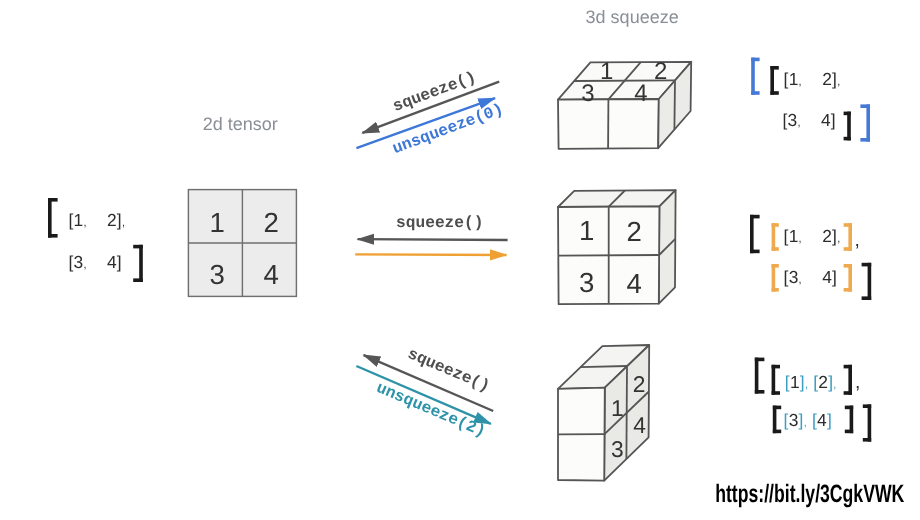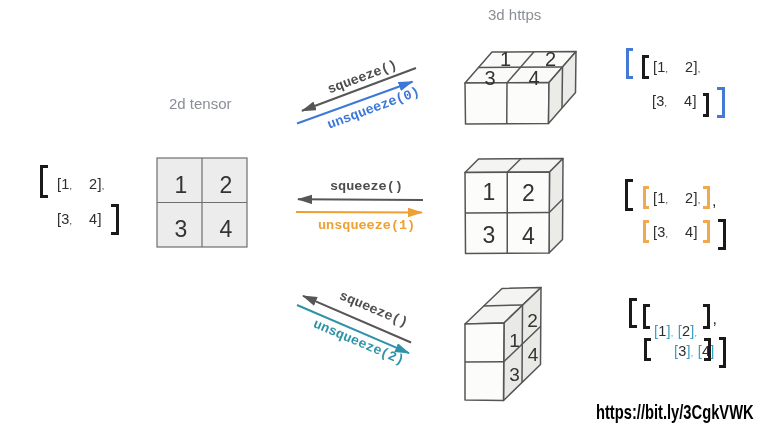--- a/index.html
+++ b/index.html
@@ -11,21 +11,21 @@
   .nt{position:absolute;font-weight:normal;font-size:14.5px;color:#2d2d2d;white-space:nowrap;
       letter-spacing:0.2px;}
   .nt .c{font-size:9px;}
   .br{position:absolute;box-sizing:border-box;}
   .url{position:absolute;left:596px;top:400px;font-weight:bold;font-size:21px;color:#000;transform:scaleX(0.70);transform-origin:left top;white-space:nowrap;}
 </style>
 </head>
 <body>
 <div id="page">
   <div class="lbl" style="left:169px;top:95px;">2d tensor</div>
-  <div class="lbl" style="left:488px;top:6px;">3d https</div>
+  <div class="lbl" style="left:488px;top:6px;">3d squeeze</div>
 
   <div class="br" style="left:40px;top:164.5px;width:7.5px;height:33px;border:3px solid #1a1a1a;border-right:none;"></div>
   <div class="nt" style="left:57px;top:176px;">[1<span class="c">,</span>&nbsp;&nbsp;&nbsp;&nbsp;2]<span class="c">,</span></div>
   <div class="nt" style="left:57px;top:210.5px;">[3<span class="c">,</span>&nbsp;&nbsp;&nbsp;&nbsp;4]</div>
   <div class="br" style="left:111px;top:204px;width:8px;height:31px;border:3px solid #1a1a1a;border-left:none;"></div>
 
   <div class="br" style="left:625.5px;top:47.5px;width:7.5px;height:31px;border:3px solid #4479d4;border-right:none;"></div>
   <div class="br" style="left:642px;top:54.5px;width:6.5px;height:24px;border:3px solid #1a1a1a;border-right:none;"></div>
   <div class="nt" style="left:653px;top:58.5px;">[1<span class="c">,</span>&nbsp;&nbsp;&nbsp;&nbsp;2]<span class="c">,</span></div>
   <div class="nt" style="left:652px;top:93px;">[3<span class="c">,</span>&nbsp;&nbsp;&nbsp;&nbsp;4]</div>
@@ -37,32 +37,31 @@
   <div class="nt" style="left:653px;top:189.5px;">[1<span class="c">,</span>&nbsp;&nbsp;&nbsp;&nbsp;2]<span class="c">,</span></div>
   <div class="br" style="left:703px;top:186px;width:6.5px;height:23px;border:3px solid #efa94f;border-left:none;"></div>
   <div class="nt" style="left:712px;top:192px;font-size:16px;">,</div>
   <div class="br" style="left:642.5px;top:220px;width:6.5px;height:23px;border:3px solid #efa94f;border-right:none;"></div>
   <div class="nt" style="left:653px;top:223.5px;">[3<span class="c">,</span>&nbsp;&nbsp;&nbsp;&nbsp;4]</div>
   <div class="br" style="left:703px;top:220px;width:6.5px;height:23px;border:3px solid #efa94f;border-left:none;"></div>
   <div class="br" style="left:718px;top:218.5px;width:7.5px;height:31.5px;border:3px solid #1a1a1a;border-left:none;"></div>
 
   <div class="br" style="left:629px;top:298px;width:7.5px;height:30px;border:3px solid #1a1a1a;border-right:none;"></div>
   <div class="br" style="left:643px;top:303.5px;width:6.5px;height:25px;border:3px solid #1a1a1a;border-right:none;"></div>
-  <div class="nt" style="left:654px;top:323px;"><span style="color:#3b9dbf;">[</span>1<span style="color:#3b9dbf;">]</span><span class="c" style="color:#3b9dbf;">,</span>&nbsp;<span style="color:#3b9dbf;">[</span>2<span style="color:#3b9dbf;">]</span><span class="c" style="color:#3b9dbf;">,</span></div>
+  <div class="nt" style="left:654px;top:311px;"><span style="color:#3b9dbf;">[</span>1<span style="color:#3b9dbf;">]</span><span class="c" style="color:#3b9dbf;">,</span>&nbsp;<span style="color:#3b9dbf;">[</span>2<span style="color:#3b9dbf;">]</span><span class="c" style="color:#3b9dbf;">,</span></div>
   <div class="br" style="left:703px;top:303.5px;width:6.5px;height:25px;border:3px solid #1a1a1a;border-left:none;"></div>
   <div class="nt" style="left:712.5px;top:310px;font-size:16px;">,</div>
   <div class="br" style="left:644px;top:337.5px;width:6.5px;height:23.5px;border:3px solid #1a1a1a;border-right:none;"></div>
-  <div class="nt" style="left:674px;top:342.5px;"><span style="color:#3b9dbf;">[</span>3<span style="color:#3b9dbf;">]</span><span class="c" style="color:#3b9dbf;">,</span>&nbsp;<span style="color:#3b9dbf;">[</span>4<span style="color:#3b9dbf;">]</span></div>
+  <div class="nt" style="left:653px;top:342.5px;"><span style="color:#3b9dbf;">[</span>3<span style="color:#3b9dbf;">]</span><span class="c" style="color:#3b9dbf;">,</span>&nbsp;<span style="color:#3b9dbf;">[</span>4<span style="color:#3b9dbf;">]</span></div>
   <div class="br" style="left:704px;top:337.5px;width:6.5px;height:23.5px;border:3px solid #1a1a1a;border-left:none;"></div>
   <div class="br" style="left:718.5px;top:336.5px;width:7.5px;height:31px;border:3px solid #1a1a1a;border-left:none;"></div>
 
   <div class="mono" style="left:326px;top:70px;color:#4e4e4e;transform:rotate(-20.5deg);">squeeze()</div>
   <div class="mono" style="left:325px;top:101px;color:#3d78d8;transform:rotate(-20.5deg);">unsqueeze(0)</div>
   <div class="mono" style="left:330px;top:179px;color:#4e4e4e;">squeeze()</div>
-  <div class="mono" style="left:318px;top:218px;color:#efa033;">unsqueeze(1)</div>
   <div class="mono" style="left:337px;top:302px;color:#4e4e4e;transform:rotate(23deg);">squeeze()</div>
   <div class="mono" style="left:310px;top:335px;color:#2e93a8;transform:rotate(23deg);">unsqueeze(2)</div>
 
   <div class="url">https://bit.ly/3CgkVWK</div>
 
   <svg width="767" height="433" style="position:absolute;left:0;top:0;" viewBox="0 0 767 433">
     <defs>
       <marker id="mD" markerUnits="userSpaceOnUse" markerWidth="17" markerHeight="11" refX="14" refY="4.75" orient="auto">
           <path d="M0,0 L15,4.75 L0,9.5 z" fill="#565656"></path>
         </marker>

